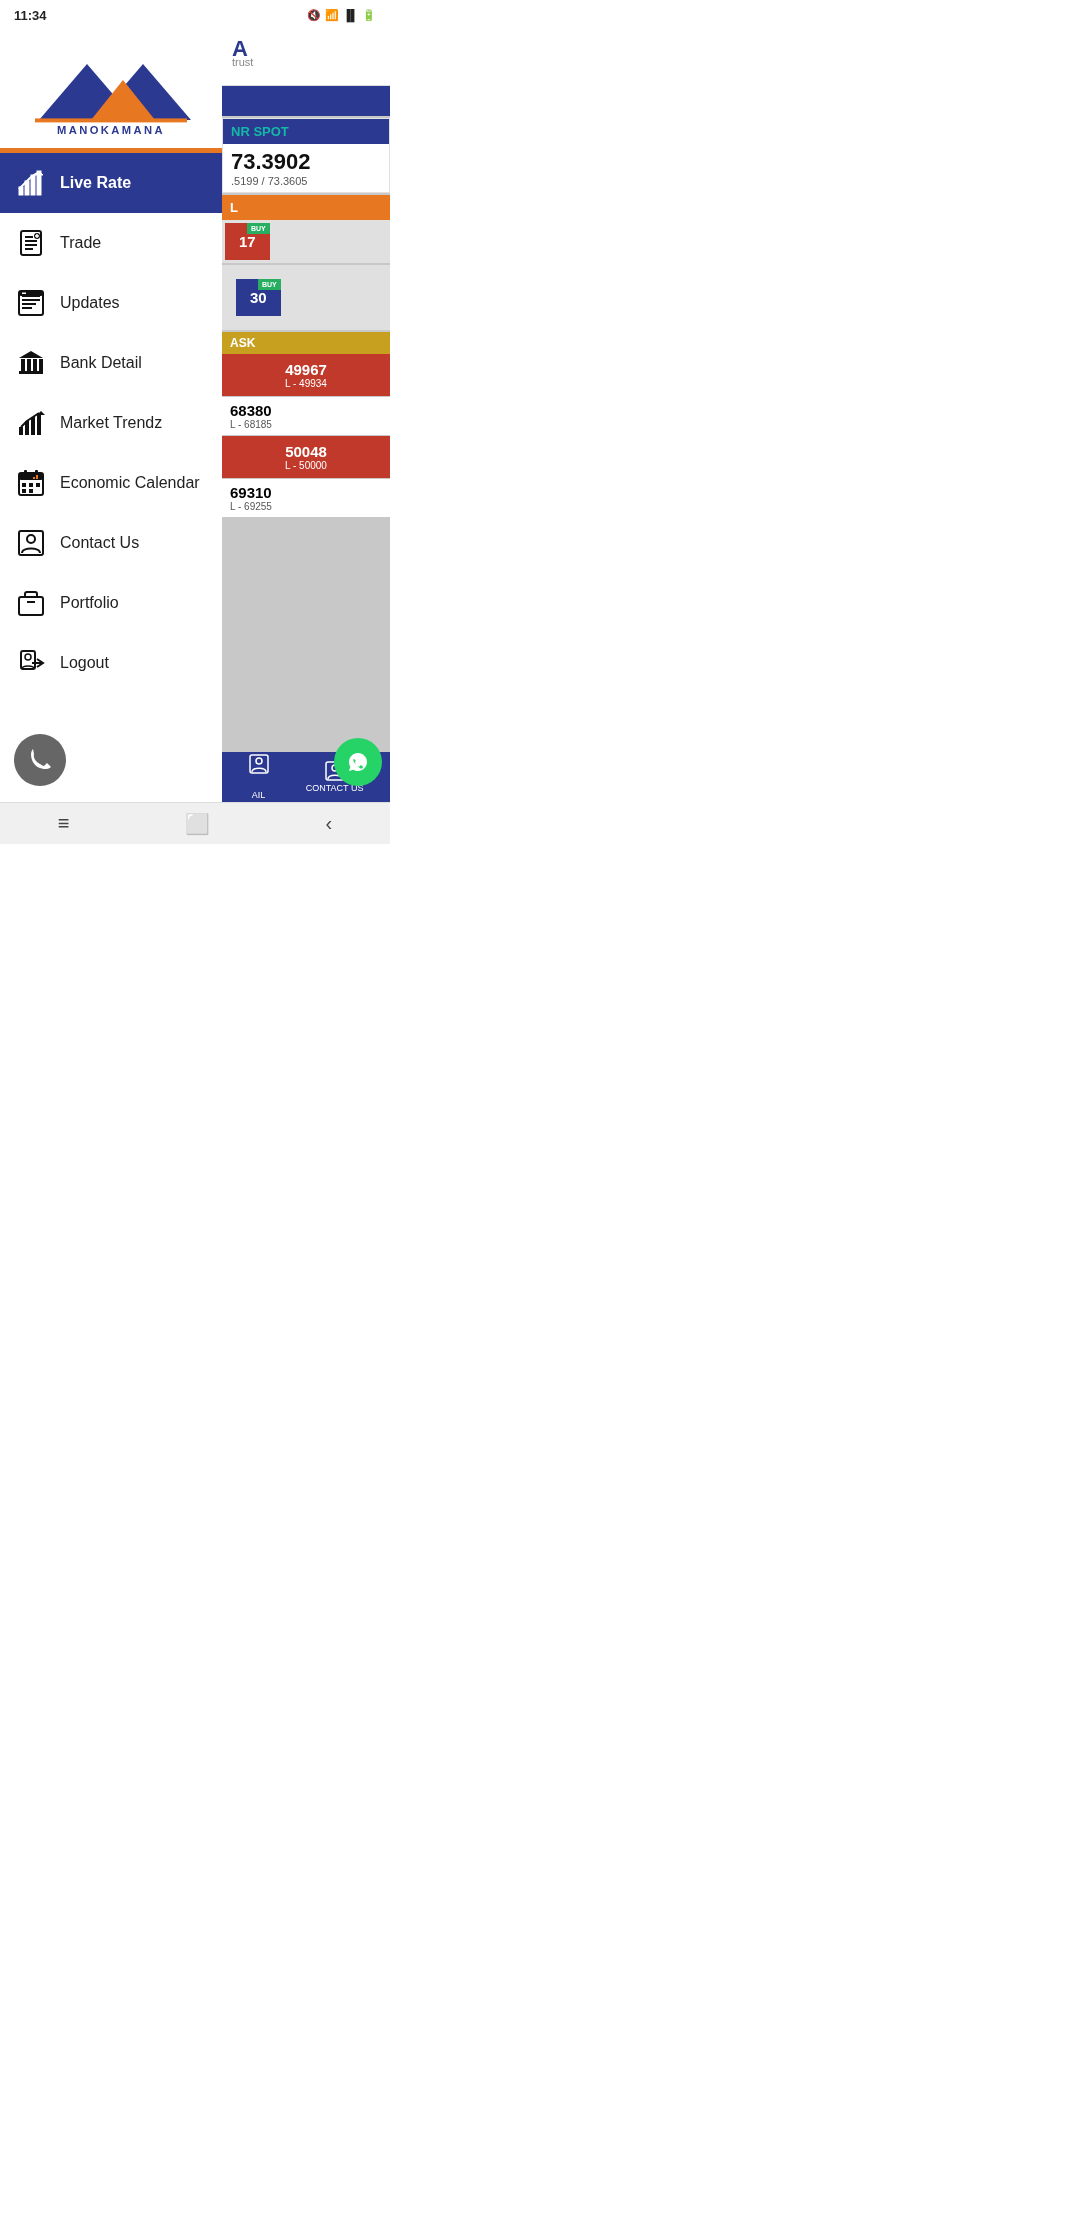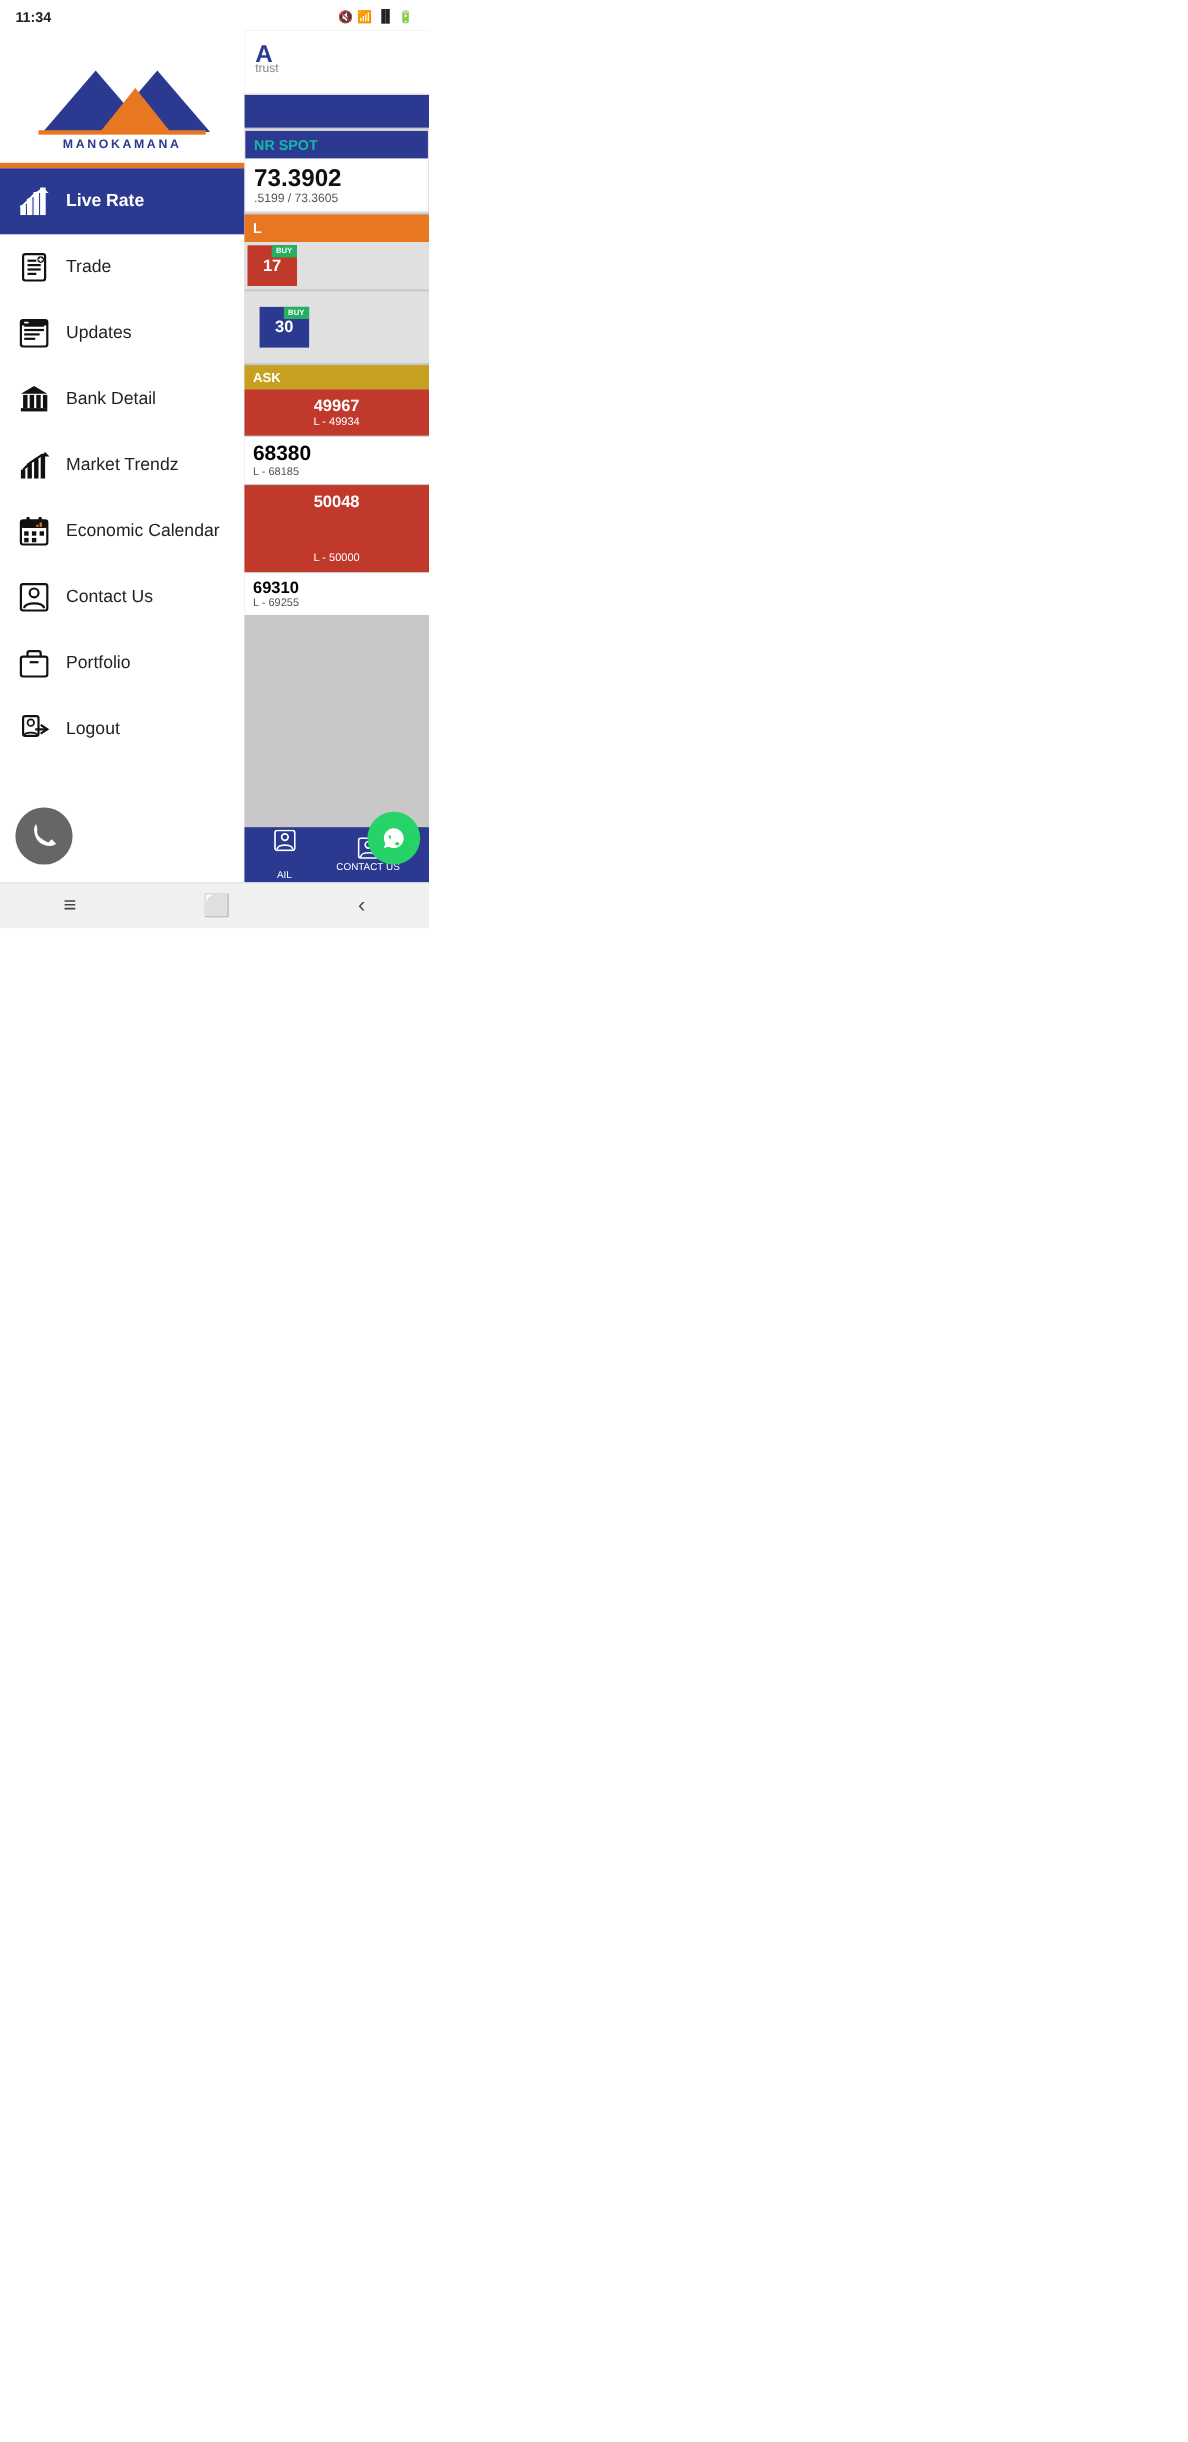--- a/index.html
+++ b/index.html
@@ -405,27 +405,27 @@
       </div>
 
       <div style="background:#c8a020; padding:4px 8px; color:#fff; font-size:12px; font-weight:700;">ASK</div>
 
       <div style="background:#c0392b; color:#fff; padding:7px 8px; font-size:15px; font-weight:700; text-align:center; margin-bottom:1px;">
         <span>49967</span>
         <div style="font-size:10px; font-weight:400;">L - 49934</div>
       </div>
 
       <div style="background:#fff; padding:5px 8px; margin-bottom:1px;">
-        <div style="font-size:19px; font-weight:700;">68380</div>
+        <div style="font-size:15px; font-weight:700;">68380</div>
         <div style="font-size:10px; color:#555;">L - 68185</div>
       </div>
 
       <div style="background:#c0392b; color:#fff; padding:7px 8px; font-size:15px; font-weight:700; text-align:center; margin-bottom:1px;">
         <span>50048</span>
-        <div style="font-size:10px; font-weight:400;margin-top:37px;">L - 50000</div>
+        <div style="font-size:10px; font-weight:400;">L - 50000</div>
       </div>
 
       <div style="background:#fff; padding:5px 8px; margin-bottom:1px;">
         <div style="font-size:15px; font-weight:700;">69310</div>
         <div style="font-size:10px; color:#555;">L - 69255</div>
       </div>
 
       <div style="margin-top:auto; background:#2b3990; height:50px; display:flex; align-items:center; justify-content:space-around; padding:0 8px;">
         <div style="display:flex; flex-direction:column; align-items:center; color:#fff; font-size:9px; gap:16px;">
           <svg width="20" height="20" viewBox="0 0 20 20" fill="white">

